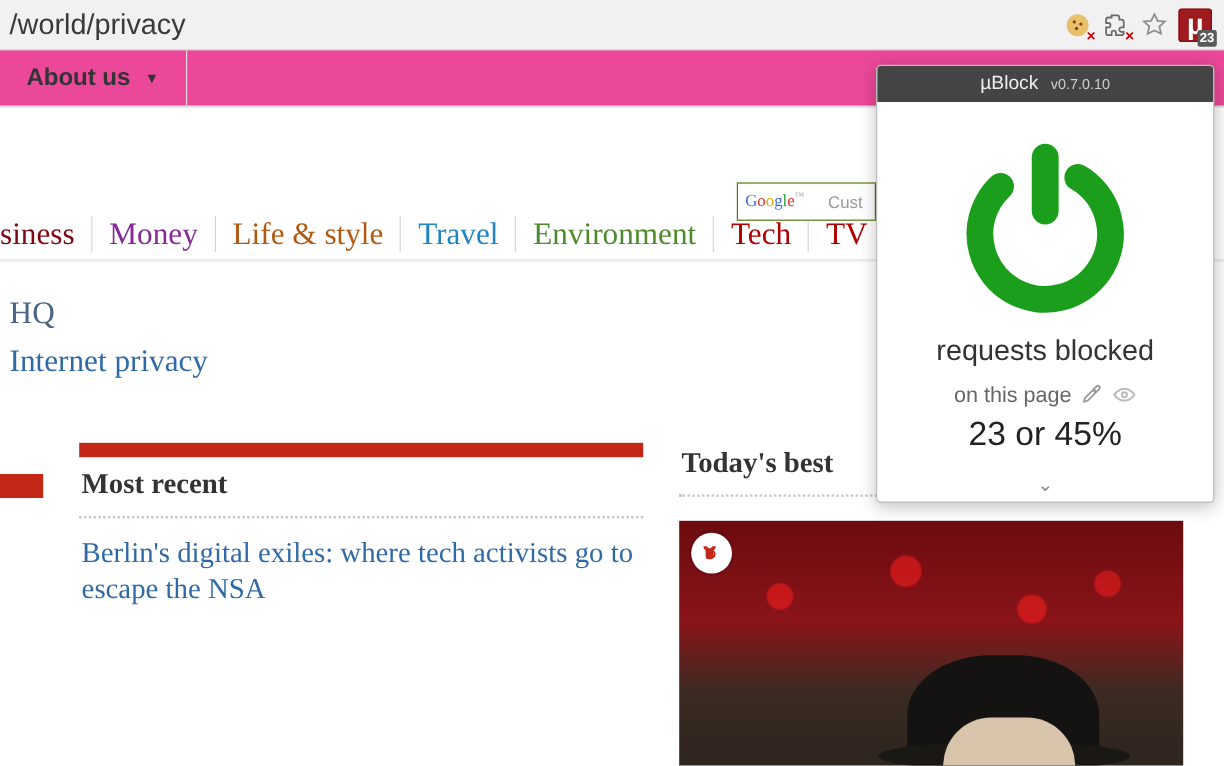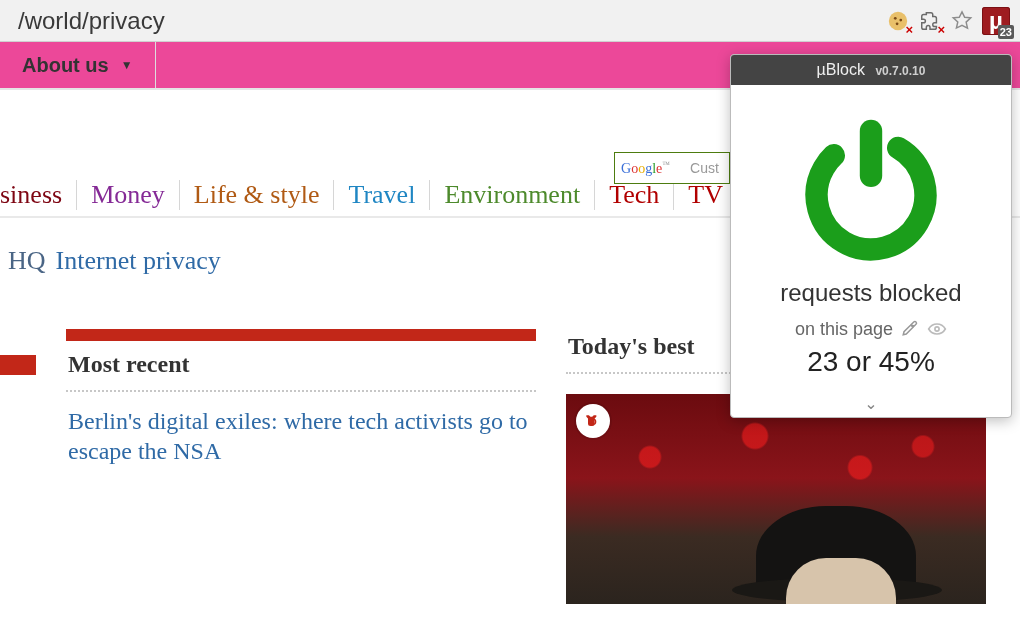--- a/index.html
+++ b/index.html
@@ -12,21 +12,21 @@
     position: relative;
   }
 
   
   .url-bar {
     height: 42px;
     background: #f1f1f1;
     border-bottom: 1px solid #d0d0d0;
     display: flex;
     align-items: center;
-    padding: 0 6px 0 18px;
+    padding: 0 6px 0 8px;
     font-size: 24px;
     color: #a7a7a7;
     font-family: "Segoe UI", Arial, sans-serif;
     gap: 44px;
   }
   .url-text .dark { color: #3a3a3a; }
   .url-bar .spacer { flex: 1; }
   .ext-icons { display: flex; align-items: center; gap: 8px; margin-right: 4px; }
   .ext-icons .ext-slot { width: 24px; height: 24px; display:flex; align-items:center; justify-content:center; position:relative; }
   .ext-icons .ext-x { position:absolute; right:-3px; bottom:-4px; color:#c00; font-size:13px; font-weight:bold; }
@@ -61,21 +61,21 @@
   .search-box { position:absolute; top:62px; left:614px; width:116px; height:32px; border:1px solid #4d7c0f; display:flex; align-items:center; padding:0 6px; font-size:14px; color:#999; background:#fff; overflow:hidden;}
   .search-box .glogo { font-family:Georgia, serif; }
   .search-box .glogo .g1{color:#3a6fd8}.search-box .glogo .g2{color:#d33}.search-box .glogo .g3{color:#e8ad00}.search-box .glogo .g4{color:#3a6fd8}.search-box .glogo .g5{color:#2a9c2a}.search-box .glogo .g6{color:#d33}
   .search-box .tm{ font-size:8px; color:#999; vertical-align:super;}
   .search-text{ margin-left:20px; font-size:14px; color:#999; white-space:nowrap;}
 
   .nav-row { display:flex; align-items:center; font-family:Georgia, "Times New Roman", serif; font-size:26px; padding:0 0 6px 0; margin-top:42px; border-bottom:2px solid #e9e9e9;}
   .nav-row .sep { width:1px; height:30px; background:#d6d6d6; margin:0 14px; }
   .nav-item { cursor:pointer; white-space:nowrap;}
 
-  .breadcrumb-row { display:flex; gap:10px; padding:28px 0 20px 8px; font-family:Georgia, serif; font-size:26px; }
+  .breadcrumb-row { display:flex; gap:10px; padding:28px 0 20px 8px; font-family:Georgia, serif; font-size:26px;flex-direction:column; }
   .breadcrumb-row a{ text-decoration:none; }
   .bc-hq{ color:#4a6585;}
   .bc-priv{ color:#2f6aa6;}
 
   .rss-row{ text-align:right; padding:4px 40px 6px 0;}
   .rss-row .rss-icon{ display:inline-flex; width:22px; height:22px; background:#f57b00; border-radius:4px; align-items:center; justify-content:center; color:#fff; margin-right:6px; vertical-align:middle;}
   .rss-row .rss-label{ color:#2f6aa6; font-family:Georgia,serif; font-size:20px; vertical-align:middle;}
 
   .columns{ display:flex; gap:30px; padding:0 0 0 0;}
   .col-left{ width:36px; padding-top:26px;}
@@ -113,21 +113,21 @@
     font-family:"Segoe UI", Arial, sans-serif;
     overflow:hidden;
   }
   .ublock-header{
     background:#444;
     color:#eee;
     text-align:center;
     padding:6px 4px;
     font-size:16px;
   }
-  .ublock-header .ver{ font-size:12px; color:#cfcfcf; margin-left:6px;font-weight:bold;}
+  .ublock-header .ver{ font-size:12px; color:#cfcfcf; margin-left:6px;}
   .power-wrap{ display:flex; justify-content:center; padding:22px 0 10px 0;}
   .power-wrap svg{ width:160px; height:160px;}
   .req-title{ text-align:center; font-size:24px; color:#333; margin:2px 0 12px 0;}
   .page-line{ text-align:center; font-size:18px; color:#666; display:flex; justify-content:center; gap:8px;}
   .page-line .icon{ color:#aaa; }
   .big-count{ text-align:center; font-size:28px; color:#222; margin:2px 0 16px 0;}
   .since-line{ text-align:center; font-size:18px; color:#666;}
   .since-count{ text-align:center; font-size:22px; color:#222; margin:2px 0 6px 0;}
   .chev-down{ text-align:center; color:#888; font-size:16px; padding-bottom:4px; cursor:pointer;}
 </style>

